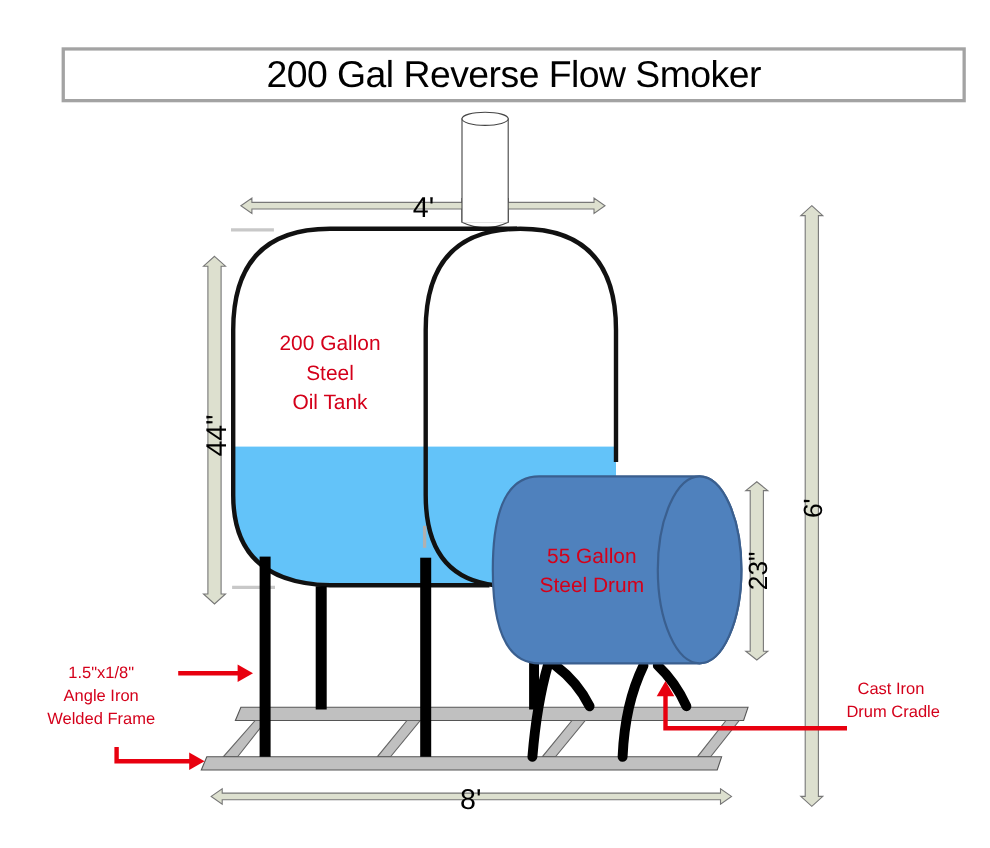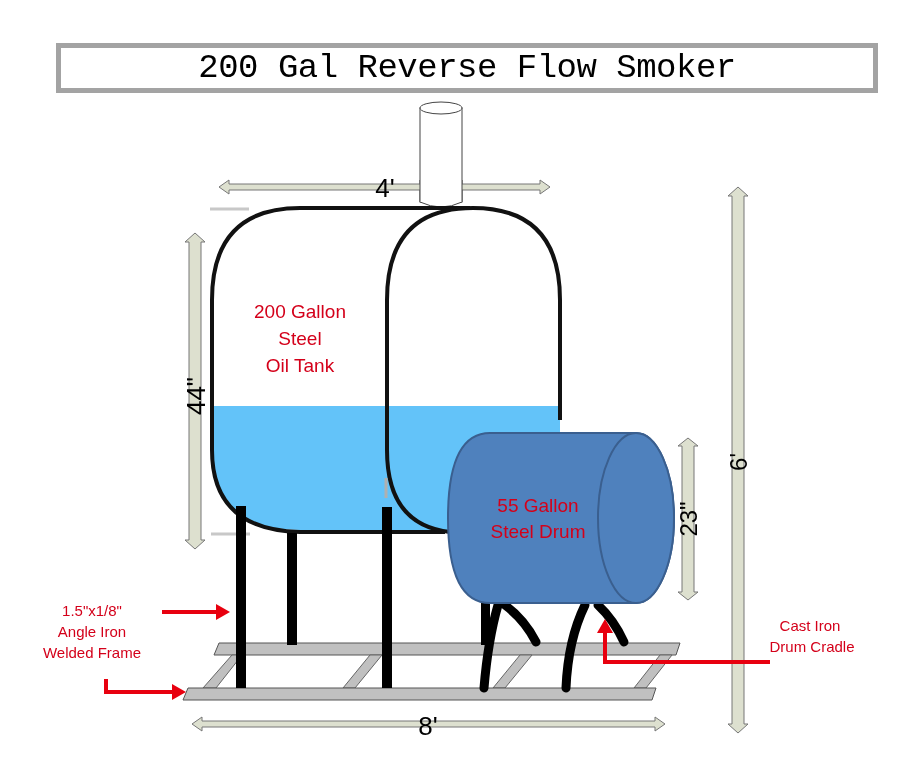--- a/index.html
+++ b/index.html
@@ -1,20 +1,20 @@
 <!DOCTYPE html>
 <html><head>
 <meta charset="utf-8">
 <style>
   html, body { margin: 0; padding: 0; background: #ffffff; }
   body { width: 900px; height: 771px; position: relative; overflow: hidden; font-family: "Liberation Sans", sans-serif; }
   .title-box {
     position: absolute; left: 56px; top: 43px; width: 822px; height: 50px;
-    border: 5px solid #a3a3a3; box-sizing: border-box; background: #fff;
-    display: flex; align-items: center; justify-content: center; font-family: Liberation Mono, monospace;
+    border: 3px solid #a3a3a3; box-sizing: border-box; background: #fff;
+    display: flex; align-items: center; justify-content: center;
   }
   .title-box span { font-size: 34px; color: #000; letter-spacing: -0.5px; }
   svg.main { position: absolute; left: 0; top: 0; }
   .lbl-red { fill: #d4001a; font-family: "Liberation Sans", sans-serif; }
   .dim { fill: #000; font-family: "Liberation Sans", sans-serif; }
 </style>
 </head>
 <body>
 
 <div class="title-box">

